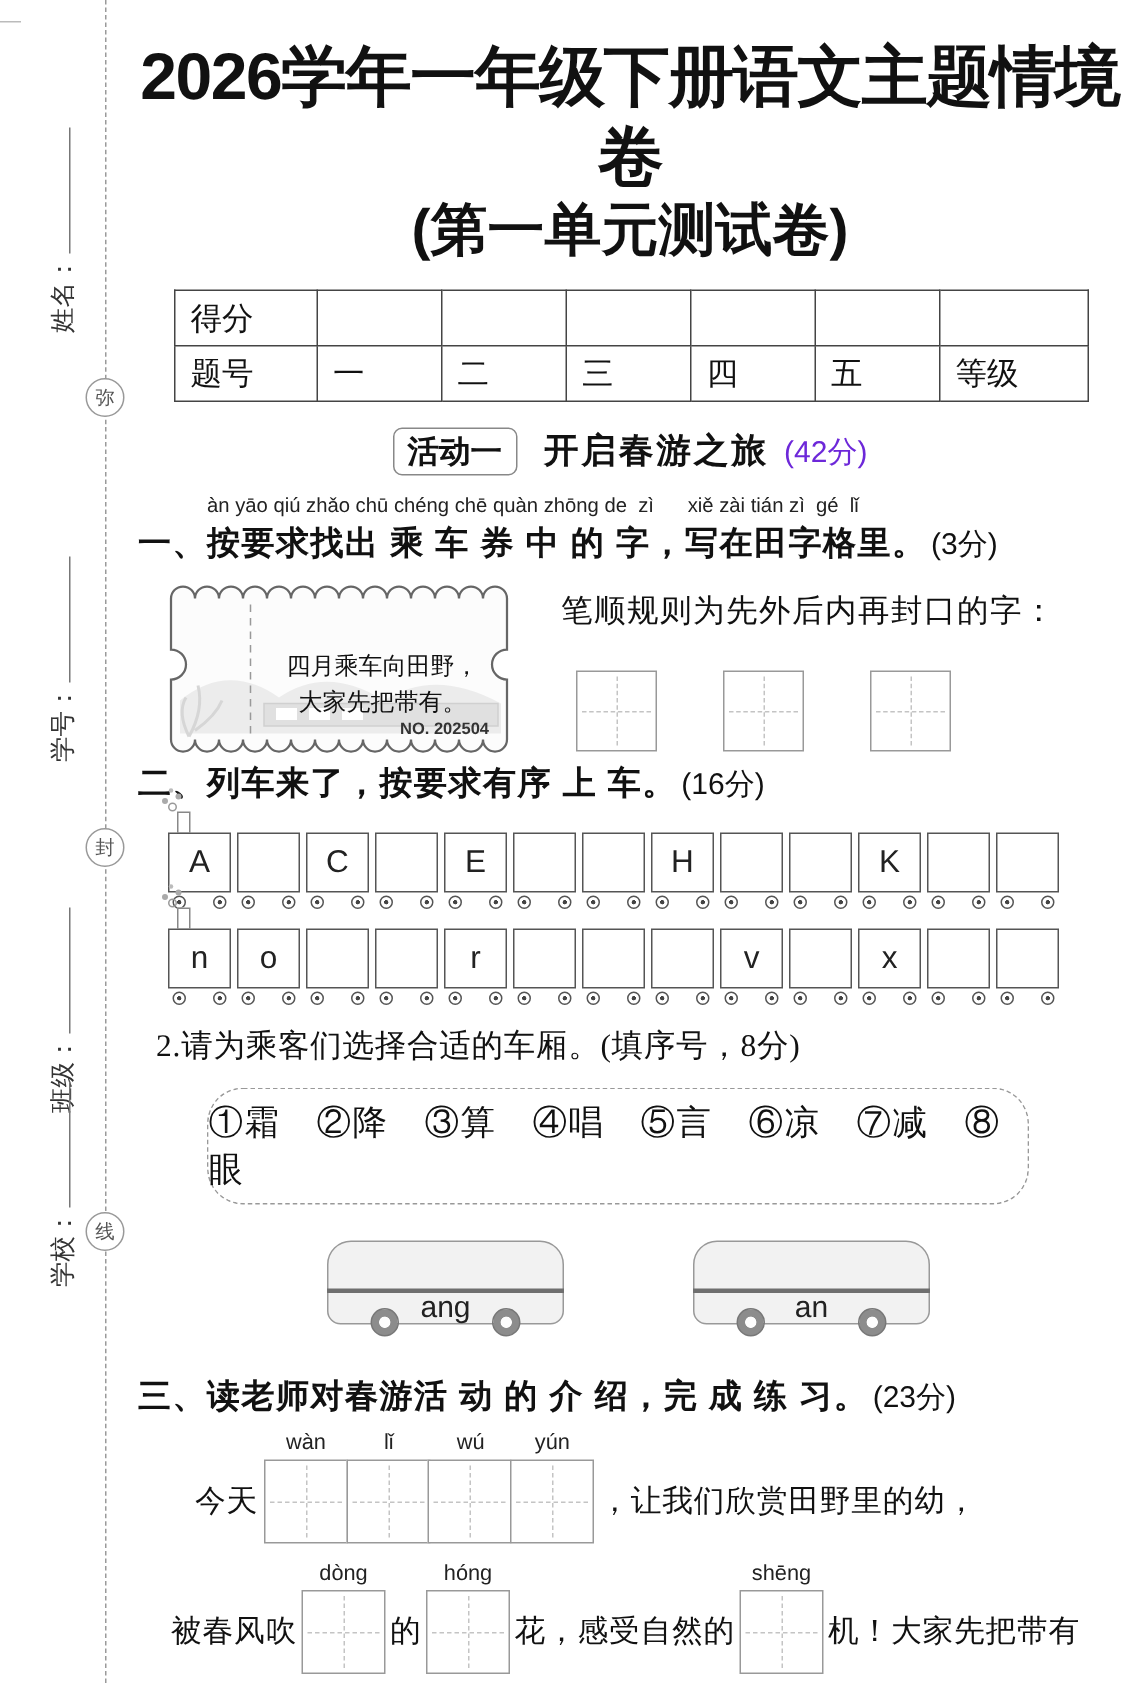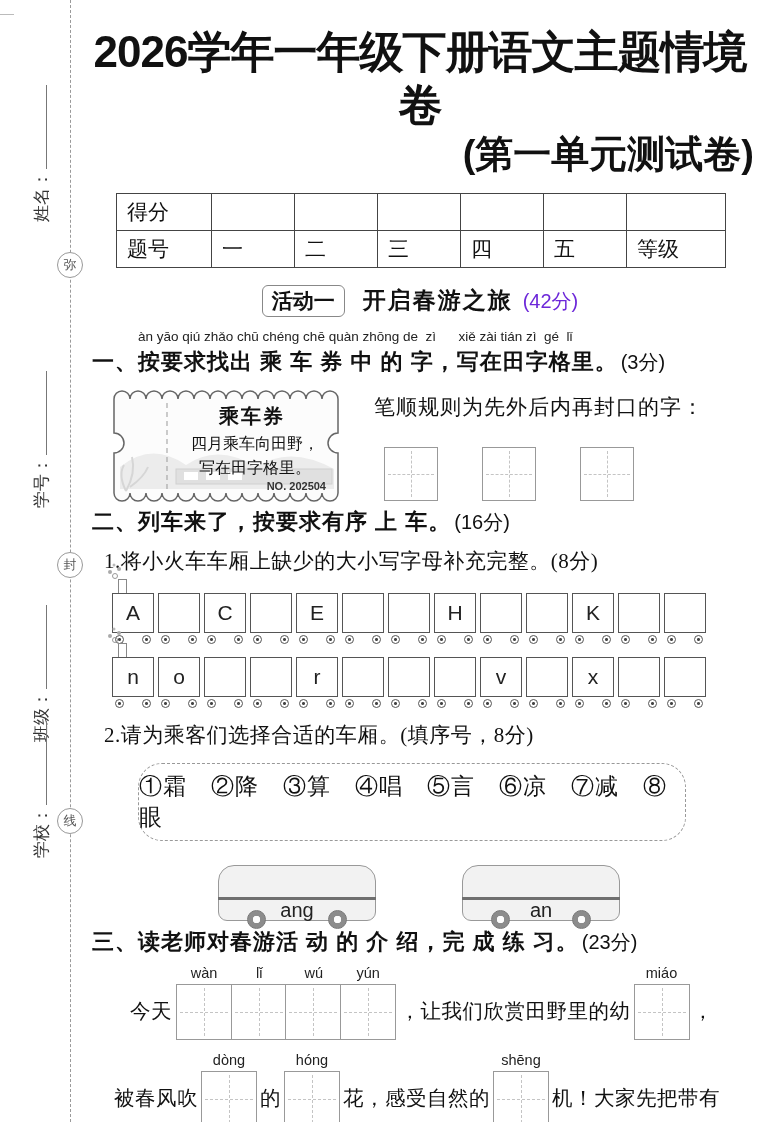--- a/index.html
+++ b/index.html
@@ -13,21 +13,21 @@
                background:#fff; color:#555; font-size:13px; line-height:24px; text-align:center; z-index:3; }
   .seal-label { position:absolute; left:30px; transform:rotate(-90deg); transform-origin:0 0;
                 white-space:nowrap; font-size:17px; color:#333; }
   .fill-line { display:inline-block; width:84px; border-bottom:1px solid #777; margin-left:2px; }
 
   
   .content { position:absolute; left:86px; top:0; width:668px; }
   .t1 { margin:26px 0 0; font-family:"Liberation Sans", sans-serif; font-weight:700; font-size:44px;
         text-align:center; line-height:1.2; letter-spacing:-1px; }
   .t2 { margin:0; font-family:"Liberation Sans", sans-serif; font-weight:700; font-size:38px;
-        text-align:right; line-height:1.2; }
+        text-align:center; line-height:1.2; }
 
   table.score { border-collapse:collapse; margin:16px 0 0 30px; }
   table.score td { border:1.5px solid #444; height:36px; font-size:21px; padding:0 6px 0 10px; }
   td.c0 { width:78px; } td.cm { width:66px; } td.cl { width:82px; }
 
   .activity { text-align:center; margin-top:17px; }
   .badge { display:inline-block; border:1.5px solid #888; border-radius:6px; padding:1px 9px;
            font-family:"Liberation Sans", sans-serif; font-weight:700; font-size:21px; }
   .act-title { font-family:"Liberation Sans", sans-serif; font-weight:700; font-size:23px;
                letter-spacing:2px; margin-left:14px; }
@@ -75,21 +75,21 @@
          background:radial-gradient(circle, #444 1.3px, #fff 1.6px); }
   .car::before { left:2px; } .car::after { right:2px; }
 
   .optbox { margin:14px 0 0 52px; width:548px; box-sizing:border-box; padding:7px 0;
             border:1.6px dashed #999; border-radius:24px; text-align:left;
             font-size:23px; letter-spacing:1px; white-space:pre-wrap;font-family:Liberation Mono, monospace; }
 
   
   .busrow { display:flex; gap:86px; margin:24px 0 0 132px; }
   .bus { position:relative; width:158px; height:56px; border:1.5px solid #999; background:#f2f2f2;
-         border-radius:16px 16px 9px 9px; box-sizing:border-box; margin-bottom:4px; }
+         border-radius:16px 16px 9px 9px; box-sizing:border-box; margin-bottom:31px; }
   .bus-line { position:absolute; left:-1px; right:-1px; top:31px; height:3px; background:#6f6f6f; }
   .bus-label { position:absolute; top:33px; left:0; width:100%; text-align:center;
                font-family:"Liberation Sans", sans-serif; font-size:20px; color:#222; }
   .bus::before, .bus::after { content:""; position:absolute; bottom:-9px; width:19px; height:19px;
          border-radius:50%; border:1px solid #777; box-sizing:border-box;
          background:radial-gradient(circle, #fdfdfd 0 3.5px, #8c8c8c 4px); }
   .bus::before { left:28px; } .bus::after { right:28px; }
 
   
   .fillline { display:flex; align-items:flex-end; margin:8px 0 0 44px; }
@@ -167,37 +167,35 @@
         <svg width="232" height="118" viewBox="0 0 232 118">
           <path d="M4,12 a8,8 0 0 1 16,0 a8,8 0 0 1 16,0 a8,8 0 0 1 16,0 a8,8 0 0 1 16,0 a8,8 0 0 1 16,0 a8,8 0 0 1 16,0 a8,8 0 0 1 16,0 a8,8 0 0 1 16,0 a8,8 0 0 1 16,0 a8,8 0 0 1 16,0 a8,8 0 0 1 16,0 a8,8 0 0 1 16,0 a8,8 0 0 1 16,0 a8,8 0 0 1 16,0 L228,46 a10,10 0 0 0 0,20 L228,106 a8,8 0 0 1 -16,0 a8,8 0 0 1 -16,0 a8,8 0 0 1 -16,0 a8,8 0 0 1 -16,0 a8,8 0 0 1 -16,0 a8,8 0 0 1 -16,0 a8,8 0 0 1 -16,0 a8,8 0 0 1 -16,0 a8,8 0 0 1 -16,0 a8,8 0 0 1 -16,0 a8,8 0 0 1 -16,0 a8,8 0 0 1 -16,0 a8,8 0 0 1 -16,0 a8,8 0 0 1 -16,0 L4,66 a10,10 0 0 0 0,-20 Z" fill="#fcfcfc" stroke="#666" stroke-width="1.5"></path>
           <path d="M10,80 Q42,54 76,78 Q108,56 146,80 Q180,58 224,82 L224,102 L10,102 Z" fill="#ececec"></path>
           <rect x="66" y="82" width="156" height="15" fill="#e0e0e0" stroke="#d0d0d0"></rect>
           <rect x="74" y="85" width="14" height="8" fill="#fff"></rect>
           <rect x="96" y="85" width="14" height="8" fill="#fff"></rect>
           <rect x="118" y="85" width="14" height="8" fill="#fff"></rect>
           <path d="M16,104 Q26,86 22,70 M16,104 Q8,88 14,78 M20,100 Q34,90 38,80" stroke="#d6d6d6" stroke-width="2" fill="none"></path>
           <line x1="57" y1="16" x2="57" y2="102" stroke="#999" stroke-width="1" stroke-dasharray="5,4"></line>
         </svg>
-        <div class="tk-title">乘车券</div>
         <div class="tk-l1">四月乘车向田野，</div>
-        <div class="tk-l2">写在田字格里。</div>
+        <div class="tk-l2">大家先把带有。</div>
         <div class="tk-no">NO. 202504</div>
       </div>
       <div class="q1right">
         <div class="prompt">笔顺规则为先外后内再封口的字：</div>
         <div class="gridrow">
           <div class="tian"></div>
           <div class="tian"></div>
           <div class="tian"></div>
         </div>
       </div>
     </div>
 
     <div class="qline"><span>二、列车来了，按要求有序 上 车。</span><span class="qscore">(16分)</span></div>
-    <div class="sub">1.将小火车车厢上缺少的大小写字母补充完整。(8分)</div>
 
     <div class="train">
       <div class="chimney"></div>
       <div class="car">
           <span>A</span>
         </div>
       <div class="car">
           <span></span>
         </div>
       <div class="car">
@@ -308,24 +306,20 @@
         <div class="gcol">
           <span class="gpy">wú</span>
           <div class="tian t56"></div>
         </div>
         <div class="gcol">
           <span class="gpy">yún</span>
           <div class="tian t56"></div>
         </div>
       </div>
       <span class="ftext">，让我们欣赏田野里的幼</span>
-      <div class="gcol">
-        <span class="gpy">miáo</span>
-        <div class="tian t56"></div>
-      </div>
       <span class="ftext">，</span>
     </div>
 
     <div class="fillline lb">
       <span class="ftext">被春风吹</span>
       <div class="gcol">
         <span class="gpy">dòng</span>
         <div class="tian t56"></div>
       </div>
       <span class="ftext">的</span>

